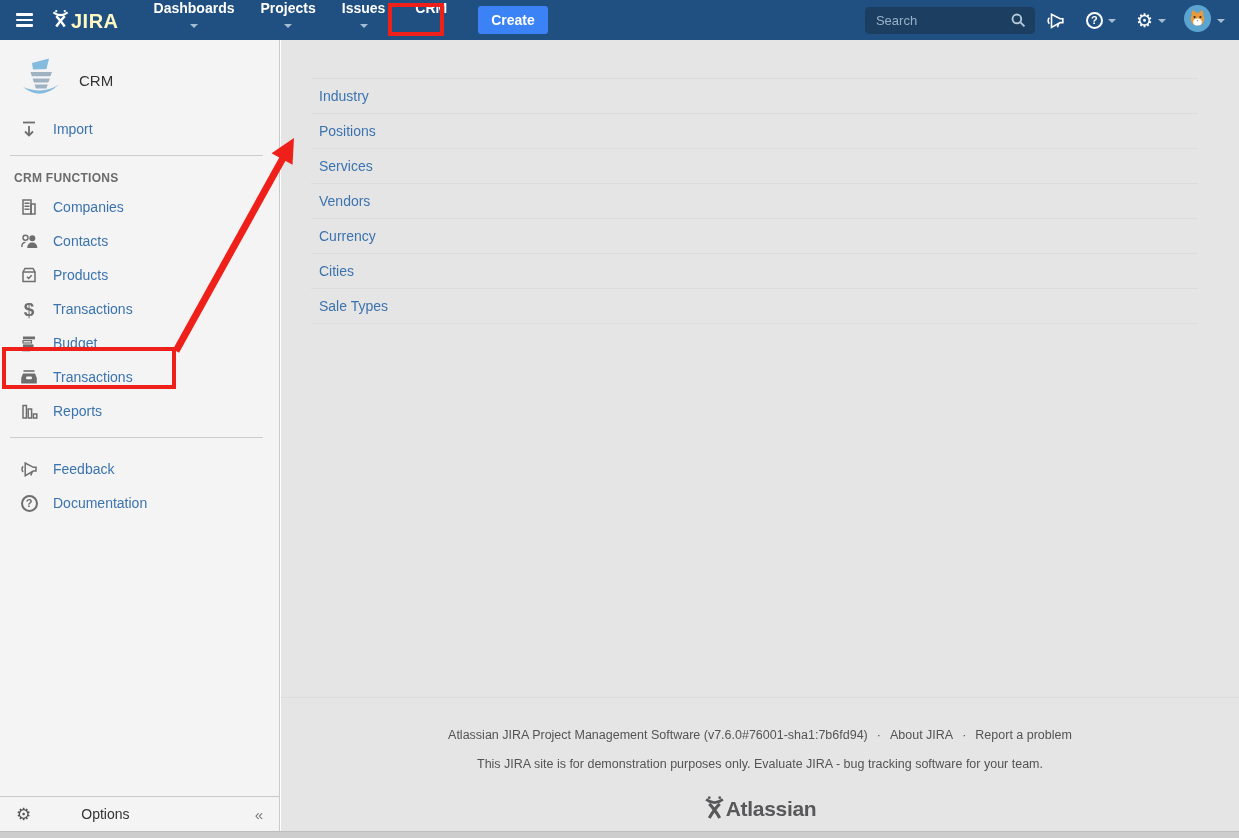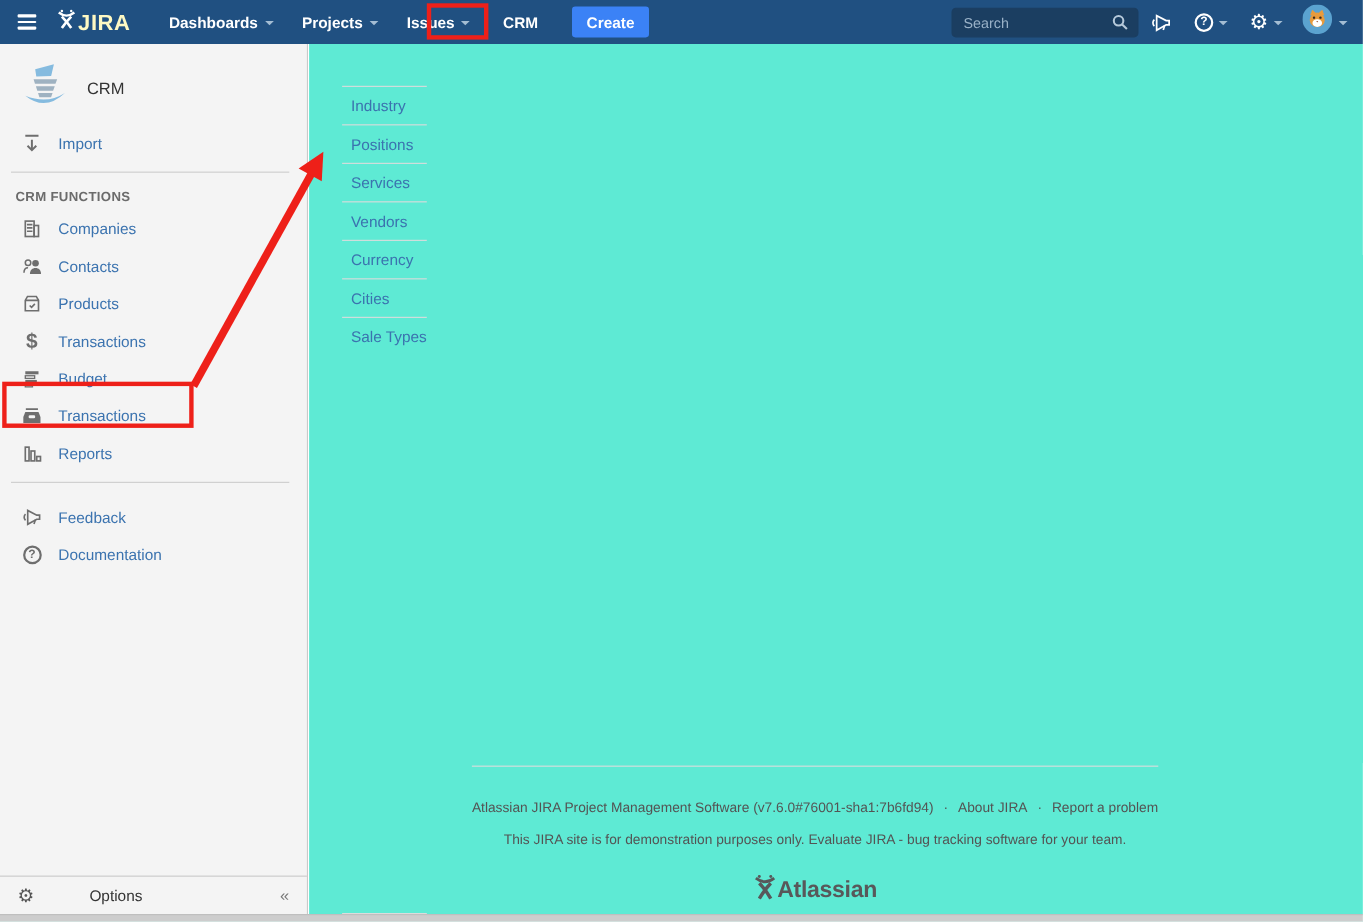--- a/index.html
+++ b/index.html
@@ -6,21 +6,21 @@
   html,body { width:1239px; height:838px; }
   body { font-family:"Liberation Sans", sans-serif; background:#fff; position:relative; overflow:hidden; }
 
   
   .navbar { position:absolute; top:0; left:0; width:1239px; height:40px; background:#205081; display:flex; align-items:center; z-index:10; }
   .hamburger { width:40px; display:flex; flex-direction:column; gap:3px; align-items:center; cursor:pointer; margin-left:4px; }
   .hamburger span { display:block; width:17px; height:2.5px; background:#fff; border-radius:1px; }
   .brand { display:flex; align-items:end; gap:2px; margin:0 22px 0 8px; }
   .brand-text { color:#fef9c3; font-size:20px; font-weight:bold; letter-spacing:.5px; line-height:22px; }
   .nav-menu { display:flex; align-items:center; height:100%; }
-  .nav-item { color:#fff; font-size:14px; font-weight:bold; display:flex; align-items:center; gap:6px; padding:0 13px; height:100%; cursor:pointer; }
+  .nav-item { color:#fff; font-size:14px; font-weight:bold; display:flex; align-items:center; gap:6px; padding:0 13px; height:100%; cursor:pointer;flex-direction:column; }
   .caret { width:0; height:0; border-left:4px solid transparent; border-right:4px solid transparent; border-top:4px solid #a4bdd3; margin-top:2px; }
   .nav-item.crm-item { padding:0 17px; position:relative; }
   .create-btn { background:#3b82f6; color:#fff; font-size:14px; font-weight:bold; border:none; border-radius:3px; height:28px; padding:0 13px; margin-left:14px; cursor:pointer; }
   .nav-right { margin-left:auto; display:flex; align-items:center; gap:0; padding-right:14px; }
   .search-wrap { position:relative; }
   .search-input { width:170px; height:27px; background:#1b3e61; border:1px solid #1b3e61; border-radius:4px; color:#cfdfee; font-size:13px; padding:0 30px 0 10px; outline:none; }
   .search-input::placeholder { color:#99b1c7; }
   .search-icon { position:absolute; right:8px; top:5px; color:#b6c9da; }
   .nav-icon { color:#fff; display:flex; align-items:center; gap:5px; padding:0 10px; cursor:pointer; }
   .help-circle { width:17px; height:17px; border:2px solid #fff; border-radius:50%; color:#fff; font-size:11px; font-weight:bold; display:flex; align-items:center; justify-content:center; }
@@ -39,21 +39,21 @@
   .side-header { margin:15px 0 5px 14px; font-size:12px; font-weight:bold; color:#6b6b6b; letter-spacing:.3px; }
   .side-group { margin-top:2px; }
   .help-group { margin-top:14px; }
   .q-circle { width:17px; height:17px; border:2px solid #6e6e6e; border-radius:50%; font-size:11px; font-weight:bold; color:#6e6e6e; display:flex; align-items:center; justify-content:center; }
   .options-row { position:absolute; left:0; right:0; bottom:0; height:35px; border-top:1px solid #c9c9c9; display:flex; align-items:center; padding:0 16px; gap:10px; cursor:pointer; }
   .options-gear { font-size:17px; color:#555; line-height:17px; }
   .options-label { font-size:14px; color:#333;margin-left:40px; }
   .collapse-btn { margin-left:auto; color:#777; font-size:15px; cursor:pointer; }
 
   
-  .content { position:absolute; top:40px; left:281px; right:0; bottom:7px; background:#5eead4; display:flex; }
+  .content { position:absolute; top:40px; left:281px; right:0; bottom:7px; background:#e5e5e5; display:flex; flex-direction:column; }
   .dir-list { margin:38px 41px 0 30px; border-bottom:1px solid #dcdcdc; }
   .dir-row { height:35px; line-height:34px; border-top:1px solid #dcdcdc; padding-left:8px; }
   .dir-link { color:#3b73af; font-size:14px; text-decoration:none; cursor:pointer; }
 
   
   .footer { margin-top:auto; border-top:1px solid #dddddd; text-align:center; padding:30px 0 8px; }
   .f-line1 { font-size:12.5px; color:#545454; margin-bottom:15px; }
   .f-sep { padding:0 9px; color:#545454; }
   .f-link { color:#545454; text-decoration:none; cursor:pointer; }
   .f-line2 { font-size:12.5px; color:#545454; margin-bottom:24px; }

